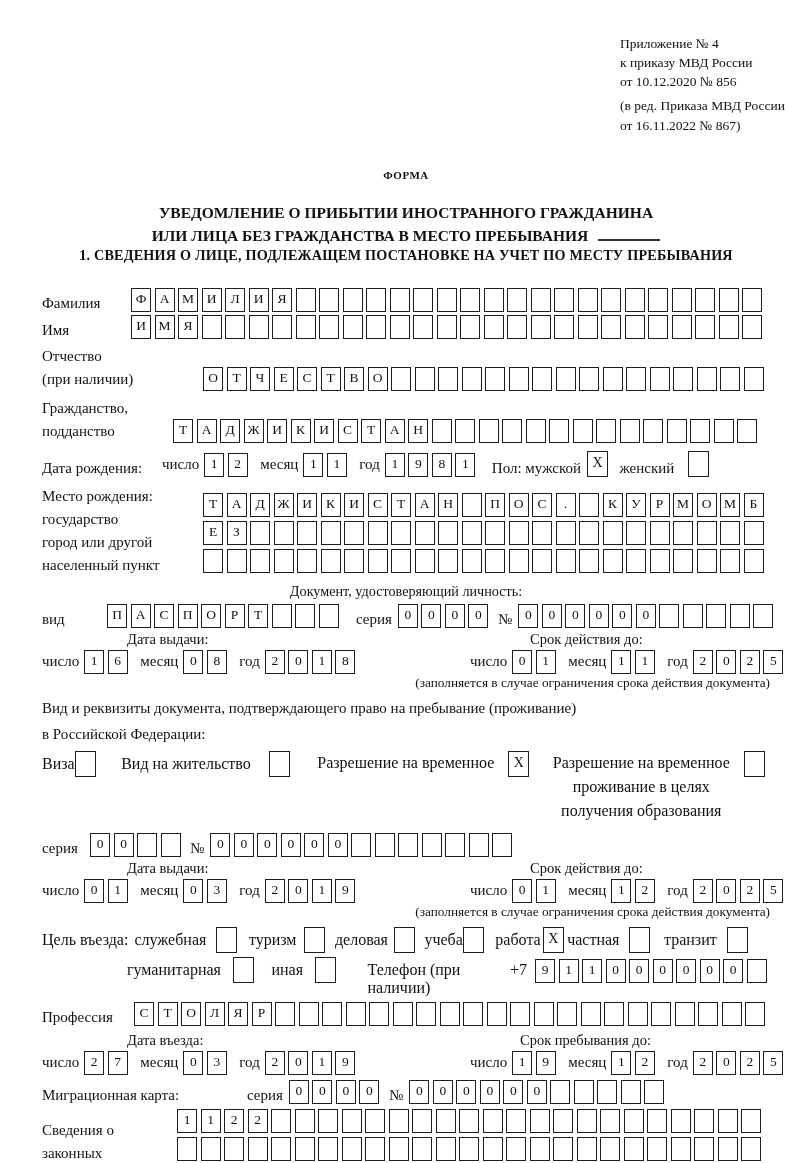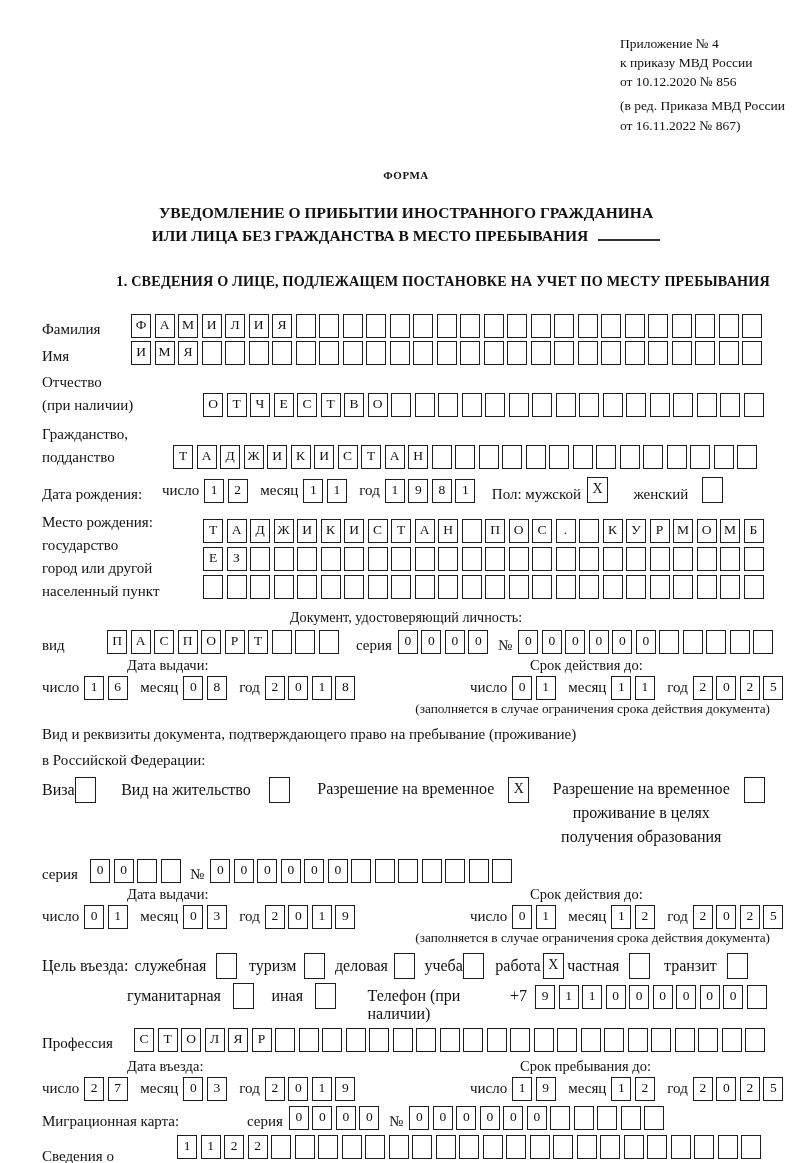--- a/index.html
+++ b/index.html
@@ -11,21 +11,21 @@
   }
   .page { width: 800px; height: 1163px; padding: 34px 30px 20px 42px; }
 
   
   .ref-block { margin-left: 578px; width: 190px; font-size: 13.5px; line-height: 1.42; }
   .ref-gap { margin-top: 5px; }
   .forma { text-align: center; font-weight: bold; font-size: 11px; margin-top: 34px; letter-spacing: .5px; }
 
   .title { text-align: center; font-weight: bold; font-size: 15.5px; line-height: 1.5; margin-top: 20px; }
   .blank { display: inline-block; width: 62px; border-bottom: 2px solid #333; height: 14px; margin-left: 10px; }
-  .section { text-align: right; font-weight: bold; font-size: 14.2px; margin-top: 26px; letter-spacing: .2px; }
+  .section { text-align: center; font-weight: bold; font-size: 14.2px; letter-spacing: .2px; }
 
   
   .row { display: flex; align-items: flex-end; margin-top: 3px; font-size: 15px; }
   .lbl { flex: 0 0 auto; padding-top: 3px; }
   .w89  { width: 89px; }
   .w92  { width: 92px; }
   .w131 { width: 131px; }
   .w161 { width: 161px; }
   .w135 { width: 135px; }
   .w65  { width: 65px; }
@@ -237,21 +237,21 @@
         <span class="inline-label" style="margin-left: 0px;">год</span>
         <span class="cells" style="margin-right: 9px;">
           <span class="cell">1</span>
           <span class="cell">9</span>
           <span class="cell">8</span>
           <span class="cell">1</span>
         </span>
       </span>
     <span class="inline-label" style="margin-left:4px">Пол: мужской</span>
     <span class="cell checkbox">X</span>
-    <span class="inline-label" style="margin-left:22px">женский</span>
+    <span class="inline-label" style="margin-left:8px">женский</span>
     <span class="cell checkbox" style="margin-left:8px"></span>
   </div>
 
   <div class="row" style="margin-top:5px;">
     <span class="lblcol w161">
       <span style="display:block">Место рождения:</span>
       <span style="display:block">государство</span>
       <span style="display:block">город или другой</span>
       <span style="display:block">населенный пункт</span>
     </span>

